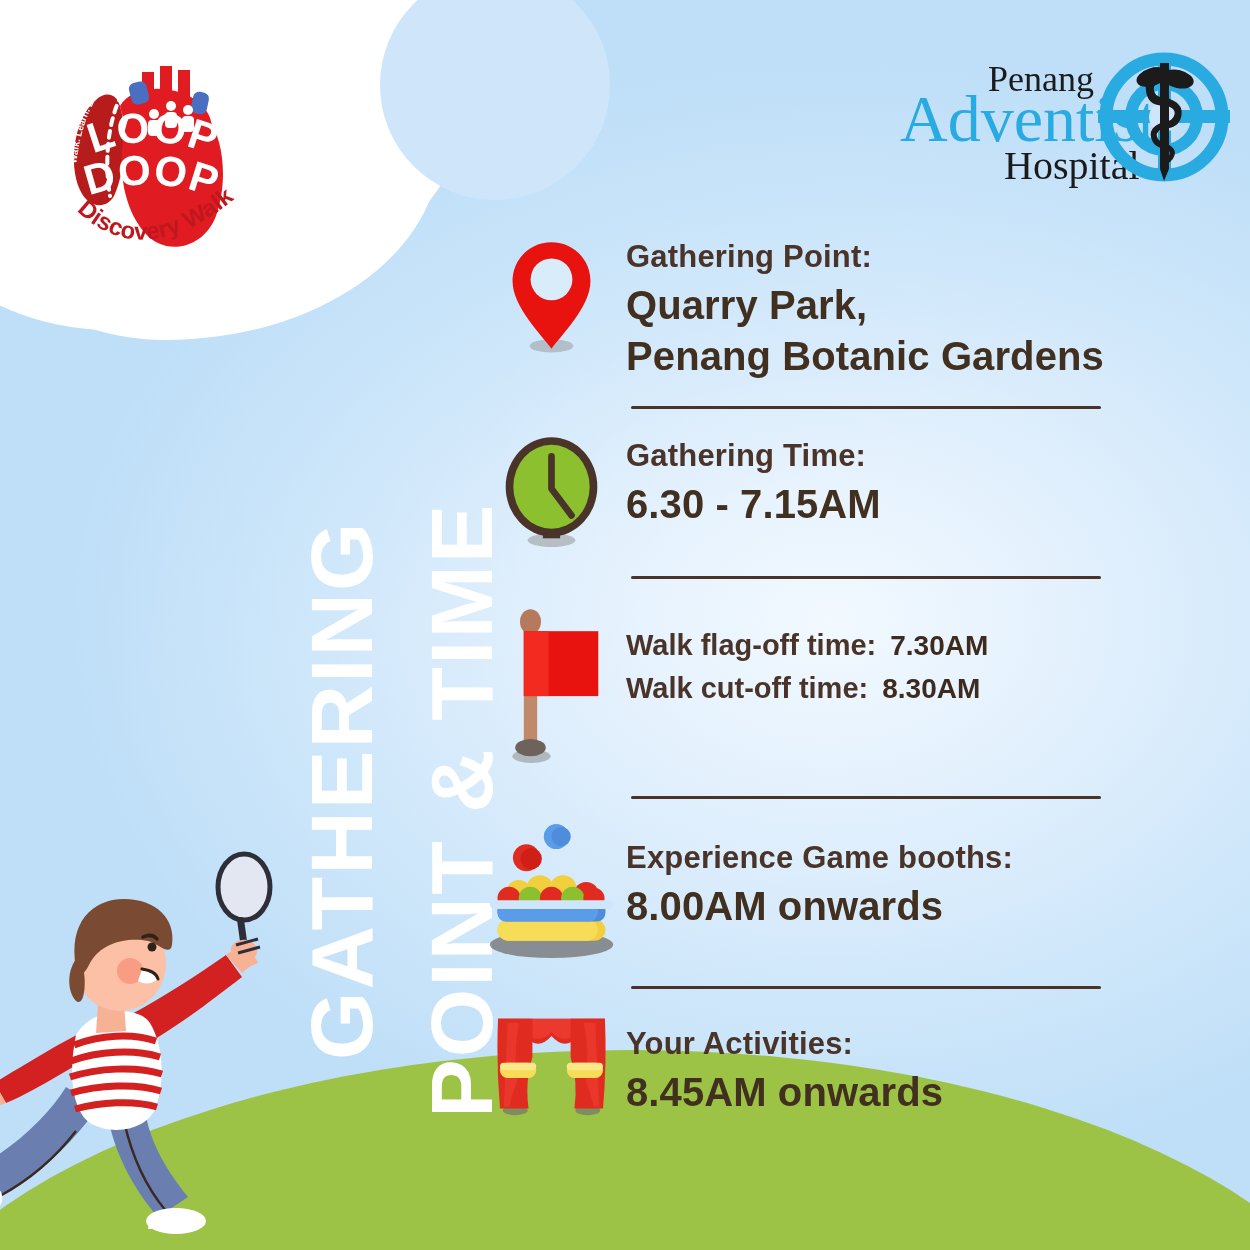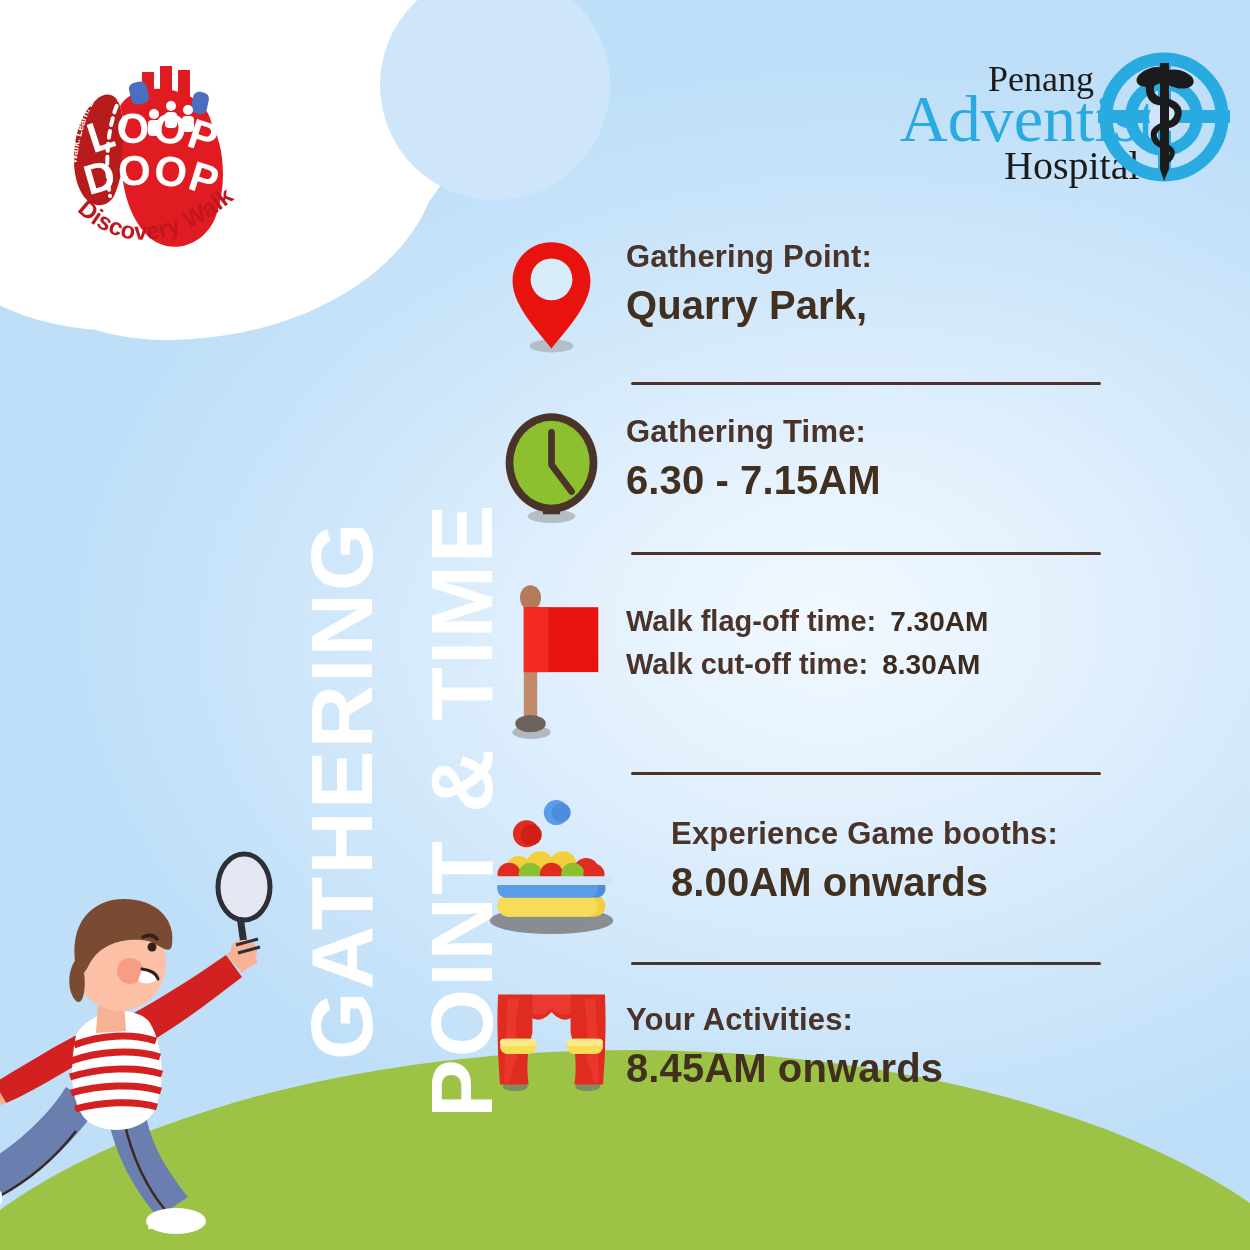--- a/index.html
+++ b/index.html
@@ -282,20 +282,21 @@
       <div class="row-icon">
         <svg viewBox="0 0 100 125" width="95" height="120">
           <ellipse cx="50" cy="115" rx="23" ry="7" fill="#8d8d8d" opacity=".45"></ellipse>
           <path d="M 50,6 C 27,6 9,24 9,47 C 9,74 40,104 50,118 C 60,104 91,74 91,47 C 91,24 73,6 50,6 Z" fill="#e8120e"></path>
           <circle cx="50" cy="45" r="22" fill="#d9ecfa"></circle>
         </svg>
       </div>
       <div class="row-body">
         <div class="lbl">Gathering Point:</div>
         <div class="val">Quarry Park,</div>
+        <div class="val val-tight">Penang Botanic Gardens</div>
       </div>
     </div>
 
     <div class="sep"></div>
 
     <div class="row">
       <div class="row-icon">
         <svg viewBox="0 0 110 120" width="105" height="115">
           <ellipse cx="55" cy="110" rx="25" ry="7" fill="#8d8d8d" opacity=".5"></ellipse>
           <rect x="46" y="90" width="18" height="18" fill="#4a342a"></rect>
@@ -358,21 +359,21 @@
 
           <ellipse cx="70" cy="124" rx="64" ry="14" fill="#6f6f6f" opacity=".75"></ellipse>
 
           <rect x="14" y="98" width="112" height="22" rx="11" fill="#f2cf3c"></rect>
           <rect x="14" y="98" width="104" height="22" rx="11" fill="#f7dc58"></rect>
           <rect x="14" y="80" width="112" height="20" rx="9" fill="#4e8ddc"></rect>
           <rect x="14" y="80" width="104" height="20" rx="9" fill="#5b9ce8"></rect>
           <rect x="6" y="78" width="128" height="9" rx="4.5" fill="#cfe6fa"></rect>
         </svg>
       </div>
-      <div class="row-body" style="padding-top:14px;margin-left:45px;">
+      <div class="row-body" style="padding-top:14px;">
         <div class="lbl">Experience Game booths:</div>
         <div class="val">8.00AM onwards</div>
       </div>
     </div>
 
     <div class="sep"></div>
 
     <div class="row">
       <div class="row-icon">
         <svg viewBox="0 0 120 110" width="115" height="105">

